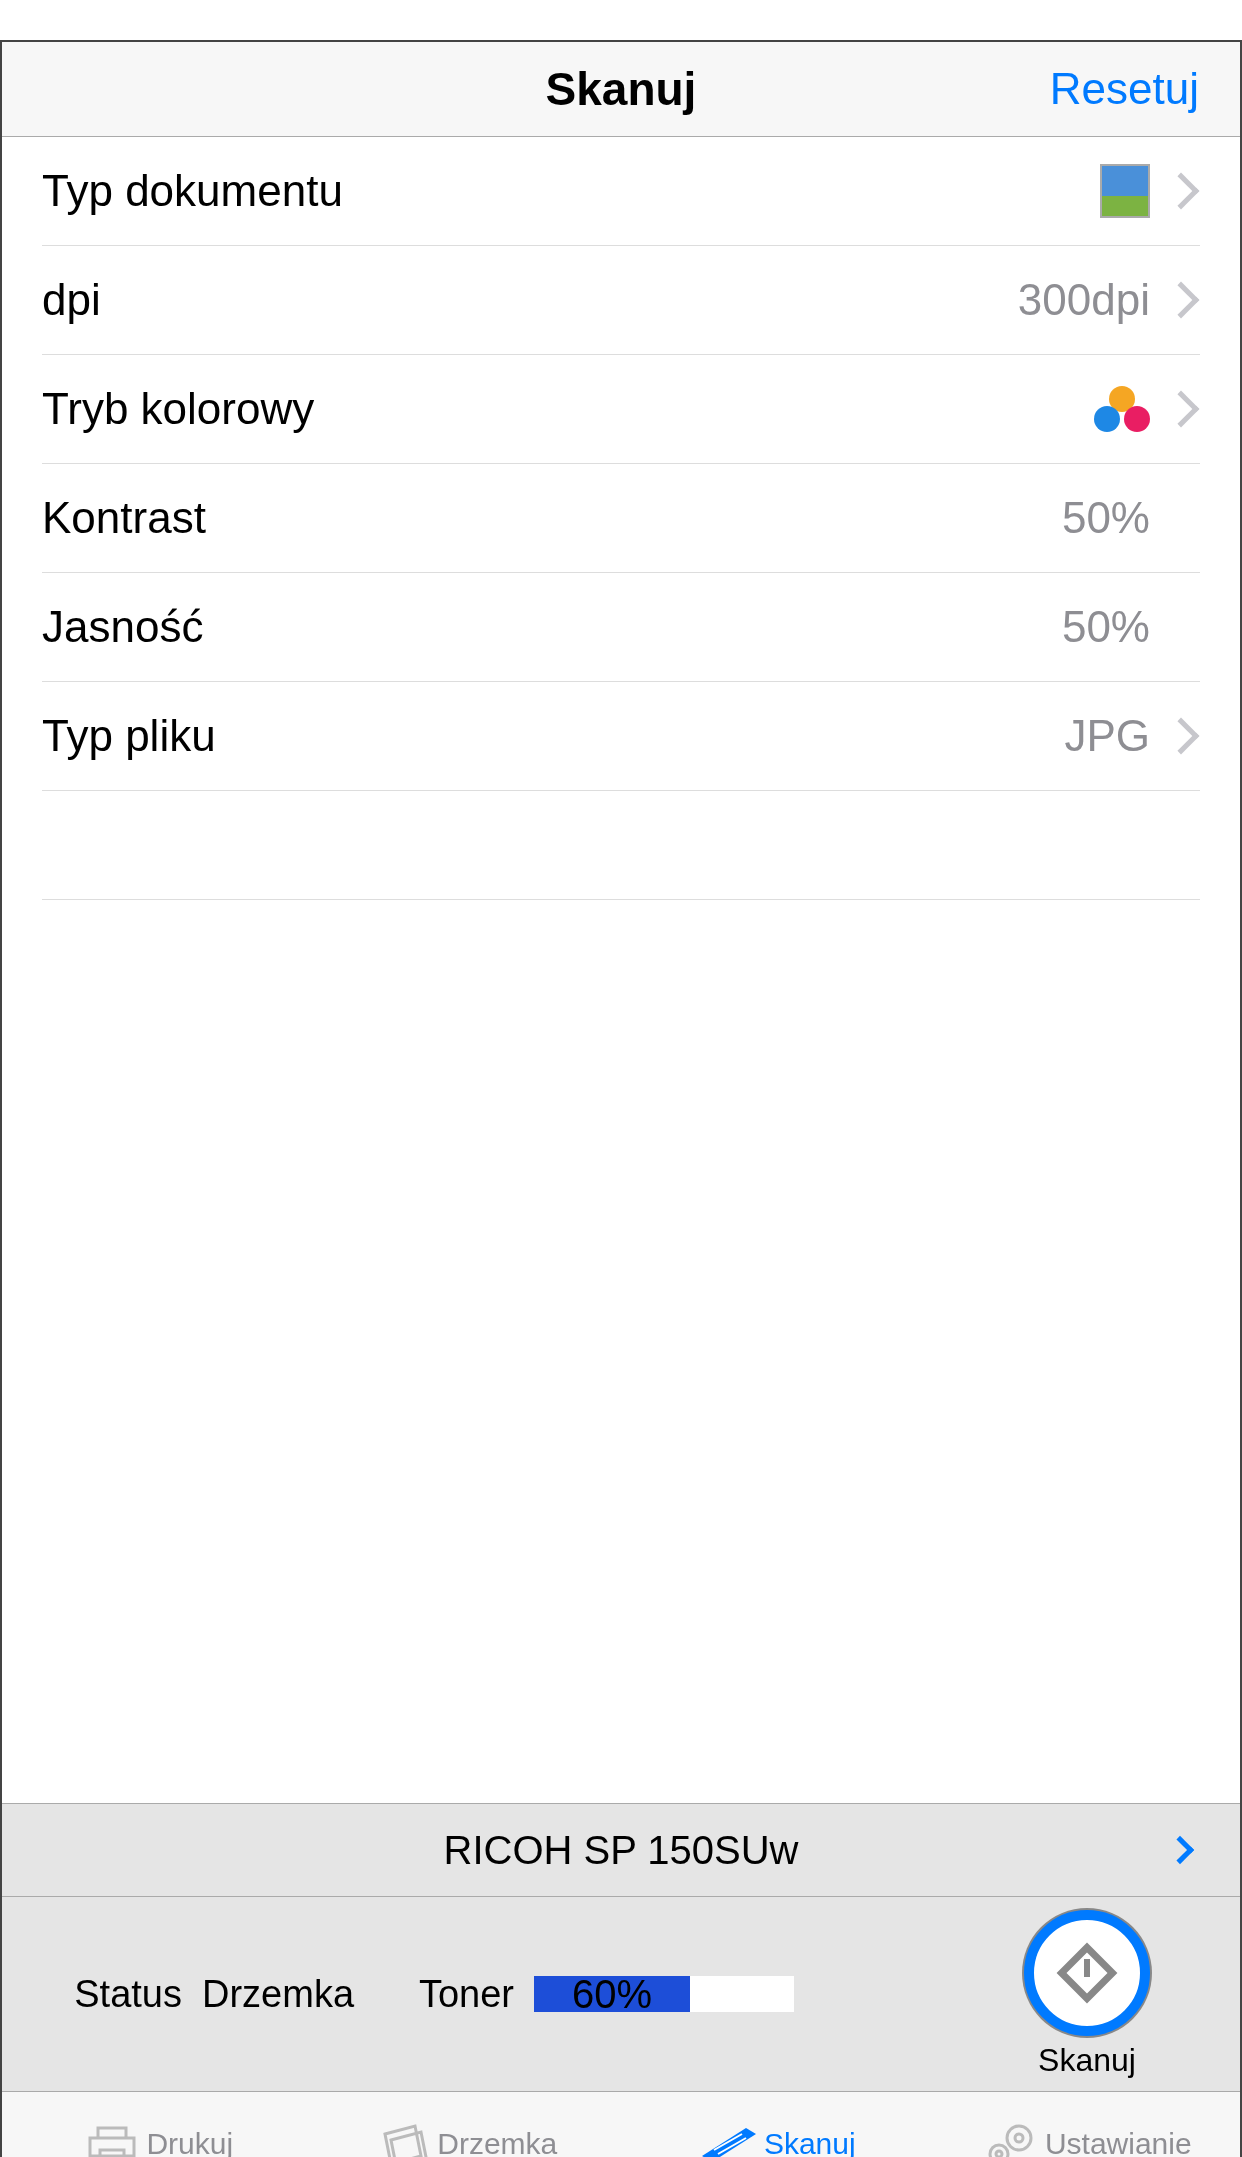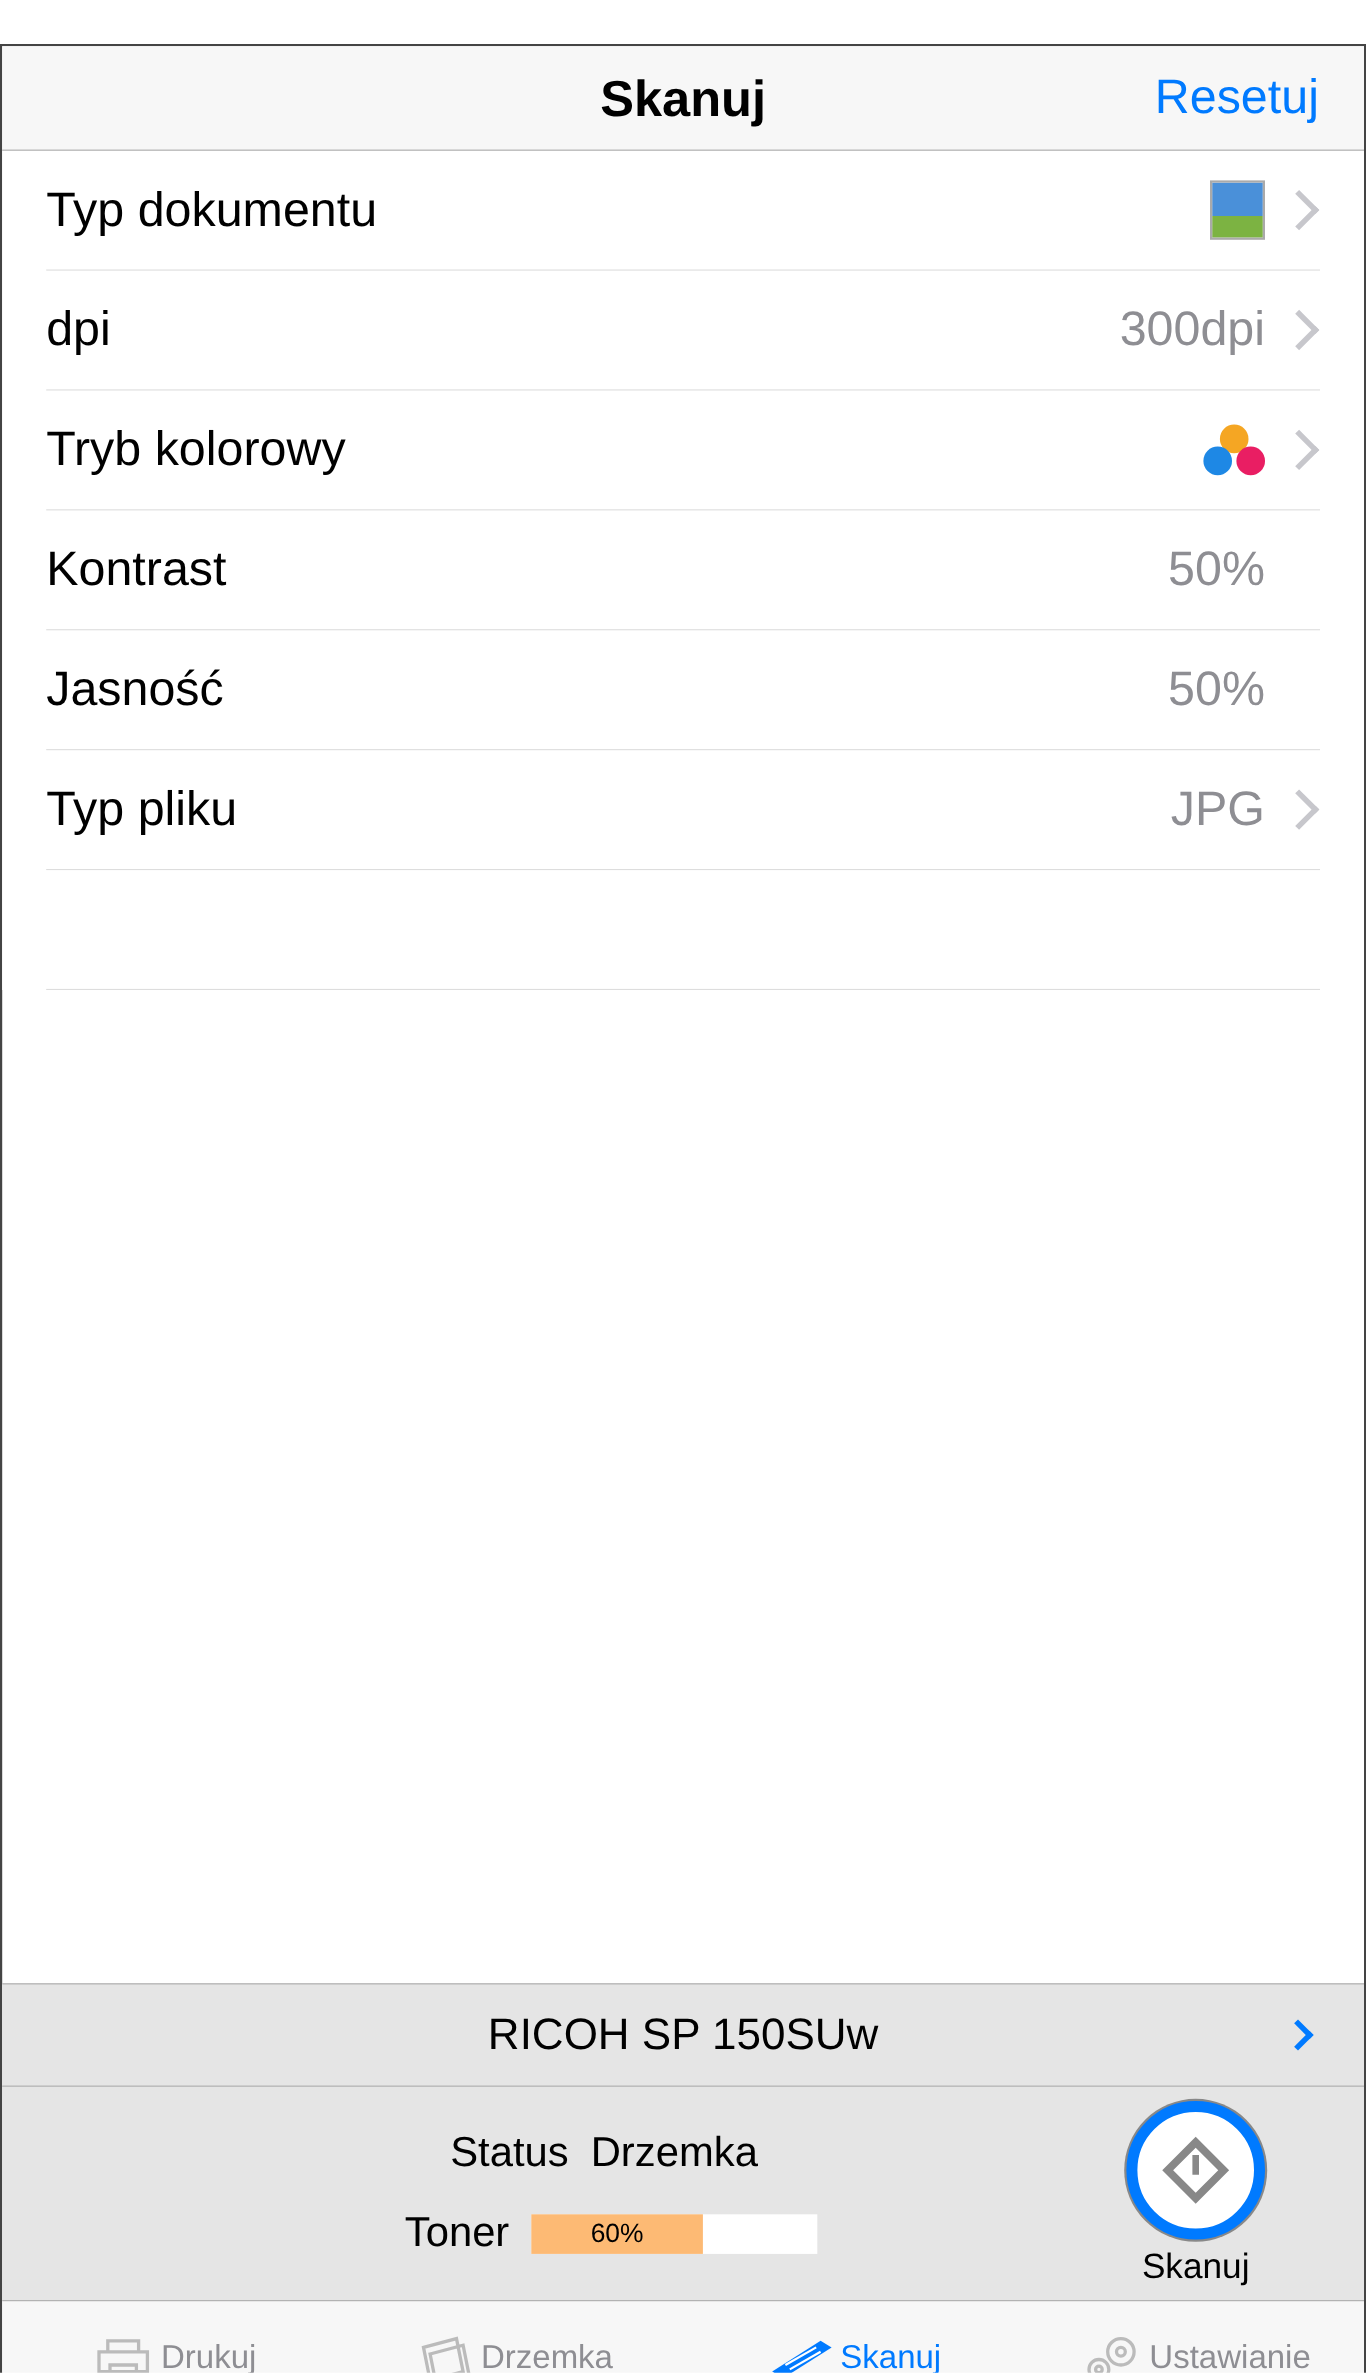--- a/index.html
+++ b/index.html
@@ -20,26 +20,26 @@
     .dot { position: absolute; width: 26px; height: 26px; border-radius: 50%; }
     .dot-y { background: #f5a623; top: 0; left: 15px; }
     .dot-b { background: #1e88e5; bottom: 0; left: 0; }
     .dot-r { background: #e91e63; bottom: 0; right: 0; }
     .empty-row { height: 109px; border-bottom: 1px solid #ddd; }
     .spacer { flex: 1; }
     .printer-bar { height: 94px; background: #e5e5e5; border-top: 1px solid #aaa; border-bottom: 1px solid #aaa; display: flex; align-items: center; justify-content: center; position: relative; }
     .printer-name { font-size: 40px; font-weight: 400; }
     .printer-chevron { position: absolute; right: 50px; width: 20px; height: 20px; border-right: 5px solid #007aff; border-top: 5px solid #007aff; transform: rotate(45deg); }
     .status-area { height: 194px; background: #e5e5e5; display: flex; align-items: center; padding: 0 50px; }
-    .status-left { flex: 1; display: flex; flex-direction: column; gap: 30px; align-items: center; }
+    .status-left { flex: 1; display: flex; flex-direction: row; gap: 30px; }
     .status-row { display: flex; align-items: center; gap: 20px; }
     .status-label { font-size: 38px; width: 130px; text-align: right; }
     .status-value { font-size: 38px; }
     .toner-bar { width: 260px; height: 36px; background: #fff; position: relative; }
-    .toner-fill { height: 100%; background: #fdba74; display: flex; align-items: center; justify-content: center; font-size: 24px; color: #000; }
+    .toner-fill { height: 100%; background: #1d4ed8; display: flex; align-items: center; justify-content: center; font-size: 40px; color: #000; }
     .scan-button-wrap { display: flex; flex-direction: column; align-items: center; gap: 6px; margin-right: 40px; }
     .scan-button { width: 126px; height: 126px; border-radius: 63px; background: #fff; border: 10px solid #007aff; box-shadow: 0 0 0 2px #888; display: flex; align-items: center; justify-content: center; }
     .scan-label { font-size: 32px; }
     .tabbar { height: 104px; background: #f7f7f7; border-top: 1px solid #aaa; display: flex; }
     .tab { flex: 1; display: flex; flex-direction: row; align-items: center; justify-content: center; gap: 2px; }
     .tab-icon { height: 50px; display: flex; align-items: center; justify-content: center; }
     .tab-label { font-size: 30px; color: #8e8e93; }
     .tab.active .tab-label { color: #007aff; }
     svg { display: block; }
   </style>

